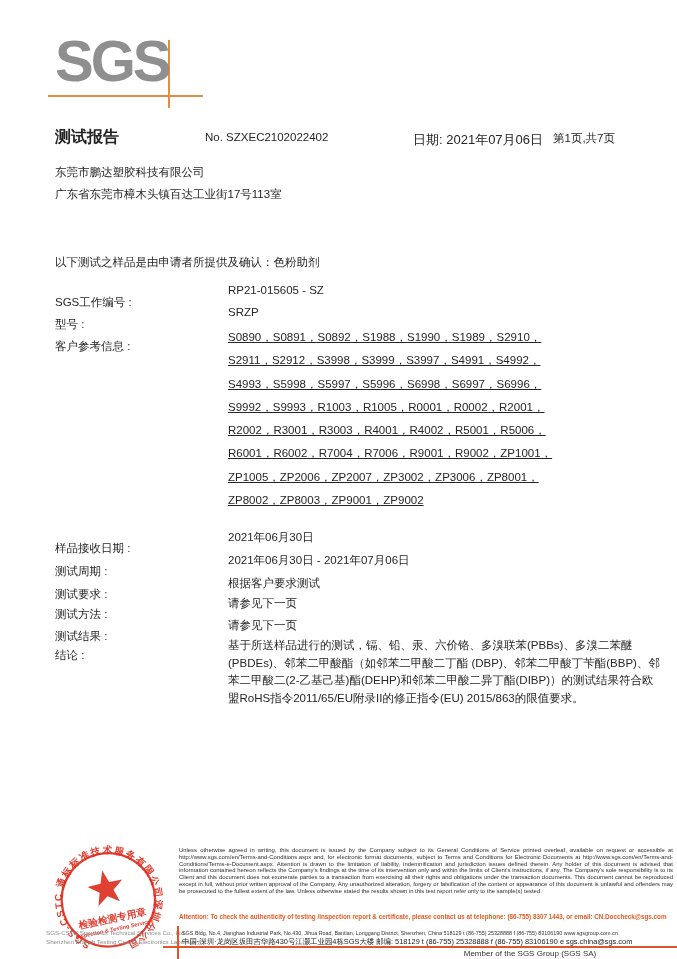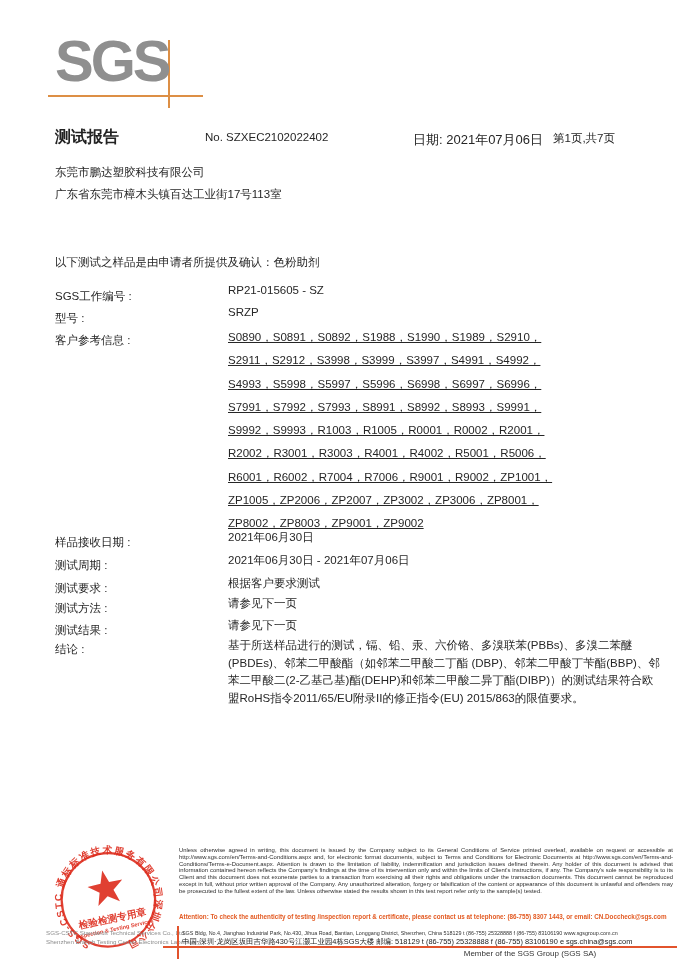--- a/index.html
+++ b/index.html
@@ -19,21 +19,21 @@
   .report-title{position:absolute;left:55px;top:119px;font-size:16px;font-weight:bold;color:#222;text-align:right;}
   .report-no{position:absolute;left:205px;top:123px;font-size:11.5px;}
   .report-date{position:absolute;left:413px;top:123px;font-size:13px;}
   .report-page{position:absolute;left:553px;top:123px;font-size:11.5px;}
   
   .company{position:absolute;left:55px;top:157px;font-size:11.5px;}
   .address{position:absolute;left:55px;top:179px;font-size:11.5px;}
   .sample-statement{position:absolute;left:55px;top:247px;font-size:11.5px;}
   
   .frow{position:absolute;left:55px;font-size:11.5px;}
-  .frow .lbl{position:absolute;left:0;top:5px;width:170px;white-space:nowrap;}
+  .frow .lbl{position:absolute;left:0;top:11px;width:170px;white-space:nowrap;}
   .frow .val{position:absolute;left:173px;top:0;width:434px;white-space:nowrap;}
   .val-wrap{white-space:normal !important;line-height:17.6px;}
   .ref-lines{position:absolute;left:228px;top:318px;font-size:11.5px;line-height:23.3px;text-decoration:underline;}
   
   .stamp{position:absolute;left:52px;top:834px;width:112px;height:112px;transform:rotate(-12deg);}
   .stamp-co{position:absolute;left:46px;top:921px;font-size:6.2px;color:#8d8d8d;line-height:8.5px;white-space:nowrap;}
   
   .disclaimer{
     position:absolute;left:179px;top:839px;width:494px;
     font-size:5.9px;line-height:6.75px;color:#2e2e2e;text-align:justify;
@@ -76,21 +76,20 @@
     <span class="lbl">型号 :</span>
     <span class="val">SRZP</span>
   </div>
   <div class="frow" style="top:320px">
     <span class="lbl">客户参考信息 :</span>
   </div>
   <div class="ref-lines">
     <div>S0890，S0891，S0892，S1988，S1990，S1989，S2910，</div>
     <div>S2911，S2912，S3998，S3999，S3997，S4991，S4992，</div>
     <div>S4993，S5998，S5997，S5996，S6998，S6997，S6996，</div>
-    <div>S7991，S7992，S7993，S8991，S8992，S8993，S9991，</div>
     <div>S9992，S9993，R1003，R1005，R0001，R0002，R2001，</div>
     <div>R2002，R3001，R3003，R4001，R4002，R5001，R5006，</div>
     <div>R6001，R6002，R7004，R7006，R9001，R9002，ZP1001，</div>
     <div>ZP1005，ZP2006，ZP2007，ZP3002，ZP3006，ZP8001，</div>
     <div>ZP8002，ZP8003，ZP9001，ZP9002</div>
   </div>
   <div class="frow" style="top:522px">
     <span class="lbl">样品接收日期 :</span>
     <span class="val">2021年06月30日</span>
   </div>

